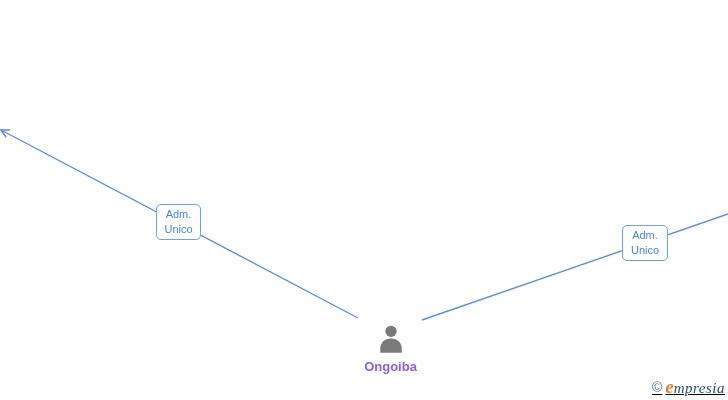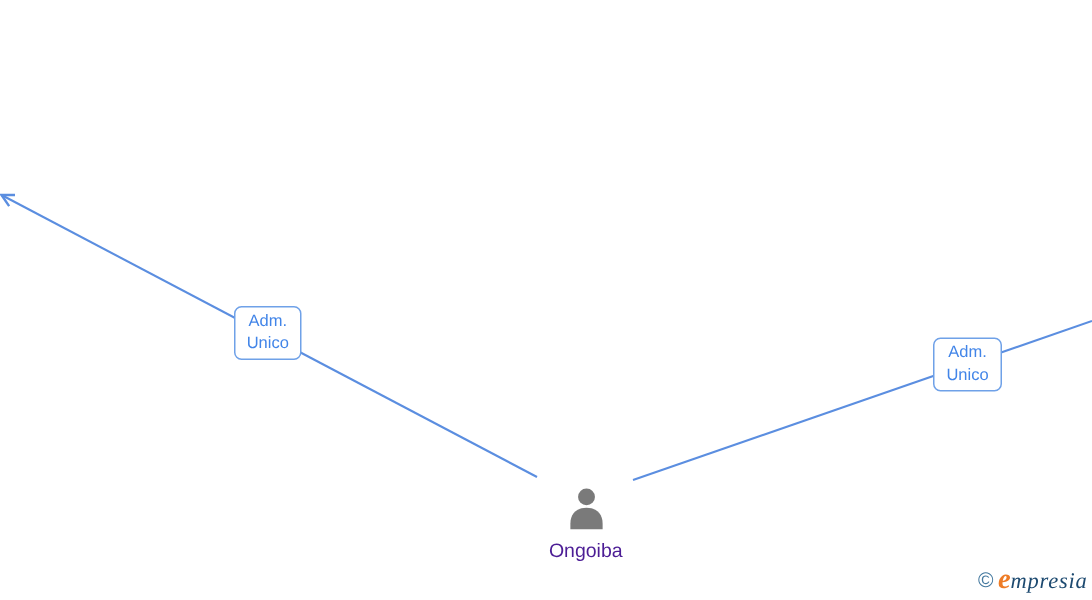--- a/index.html
+++ b/index.html
@@ -65,31 +65,33 @@
     top: 324px;
     width: 121px;
     text-align: center;
     cursor: pointer;
   }
   .person-icon {
     display: block;
     margin: 0 auto 4px auto;
   }
   .person-name {
-    color: #4c1d95;
+    color: #8b5cf6;
     font-size: 13px;
     line-height: 15px;
+    font-weight: bold;
   }
   .logo {
     position: absolute;
     right: 3px;
     bottom: 2px;
     white-space: nowrap;
     cursor: pointer;
     font-family: "Liberation Serif", serif;
+    text-decoration: underline;
   }
   .logo-copy {
     color: #44799f;
     font-size: 14px;
     font-family: "Liberation Sans", sans-serif;
     vertical-align: 1px;
     margin-right: 3px;
   }
   .logo-e {
     color: #ee7c26;

